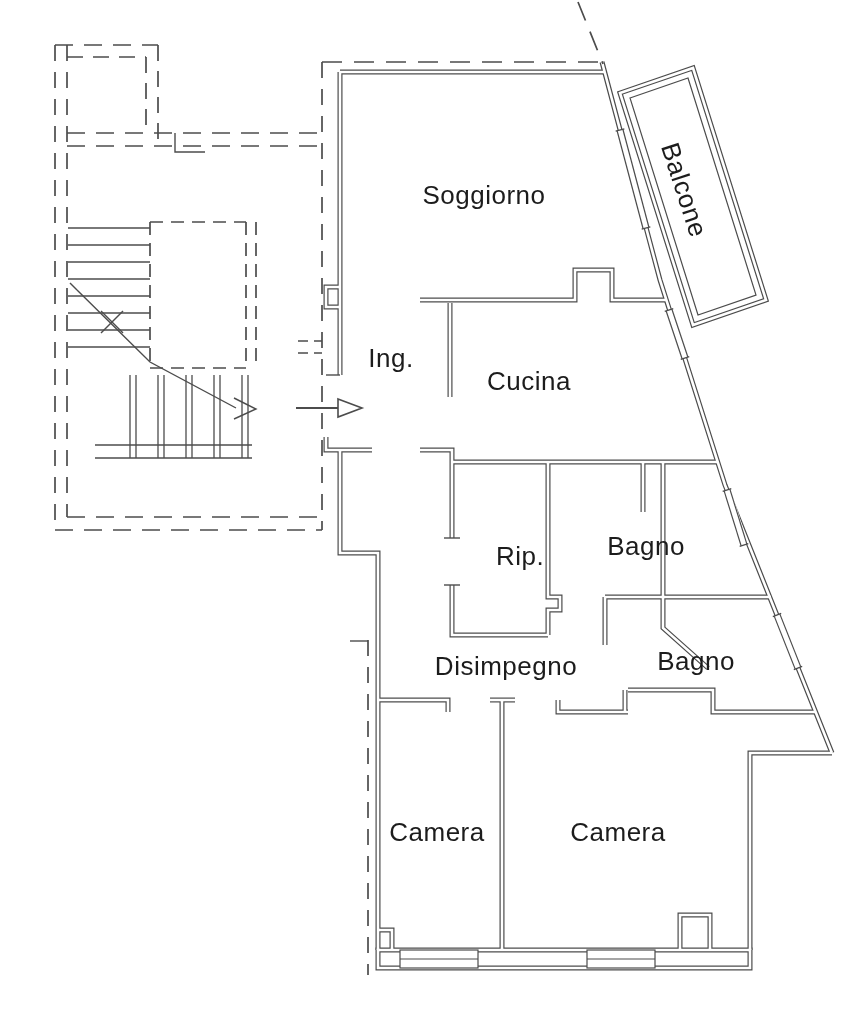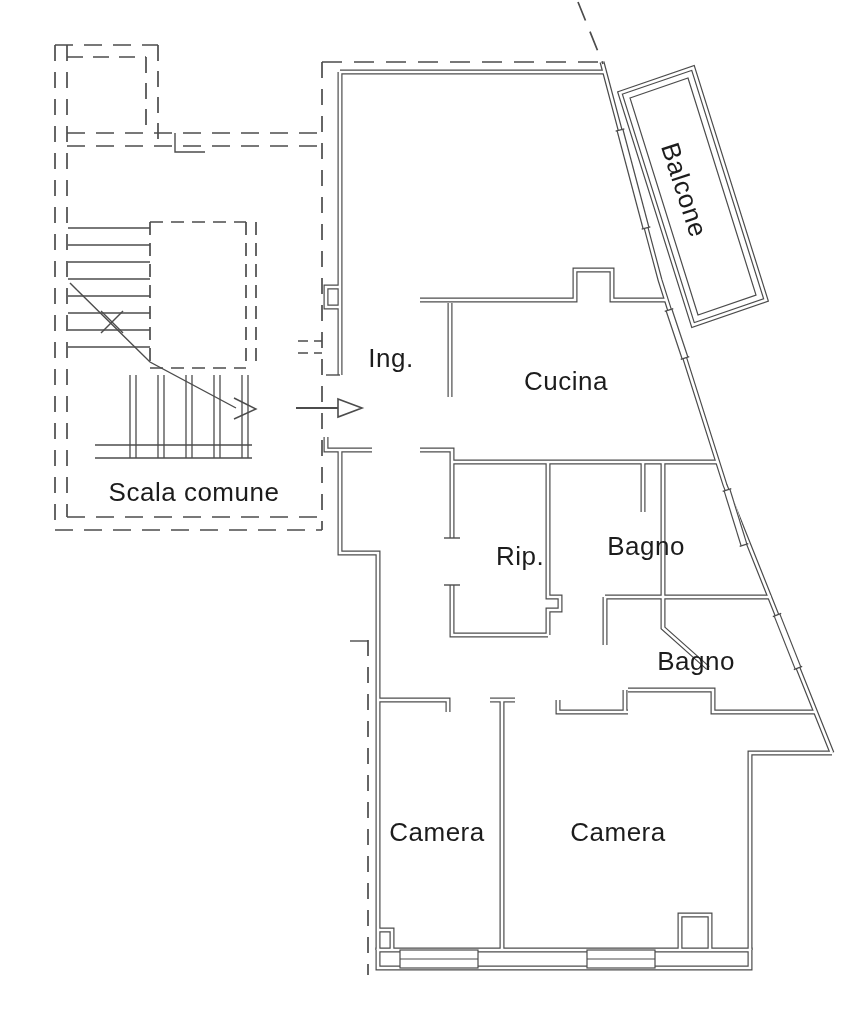--- a/index.html
+++ b/index.html
@@ -168,22 +168,23 @@
         <path d="M101,311 L123,333" fill="none" stroke="#4c4c4c" stroke-width="1.4"></path>
         <path d="M123,311 L101,333" fill="none" stroke="#4c4c4c" stroke-width="1.4"></path>
         <path d="M234,398 L256,409 L234,419" fill="none" stroke="#4c4c4c" stroke-width="1.4"></path>
       </g>
       <g>
         <line x1="296" y1="408" x2="338" y2="408" stroke="#4c4c4c" stroke-width="1.8"></line>
         <path d="M338,399 L362,408 L338,417 Z" fill="#ffffff" stroke="#4c4c4c" stroke-width="1.6"></path>
       </g>
     </svg>
 
+  <div class="room-label" id="lbl-soggiorno" style="left:484px;top:195px">Soggiorno</div>
   <div class="room-label rotated" id="lbl-balcone" style="left:684px;top:190px">Balcone</div>
   <div class="room-label" id="lbl-ing" style="left:391px;top:358px">Ing.</div>
-  <div class="room-label" id="lbl-cucina" style="left:566px;top:381px">Cucina</div>
+  <div class="room-label" id="lbl-cucina" style="left:529px;top:381px">Cucina</div>
   <div class="room-label" id="lbl-rip" style="left:520px;top:556px">Rip.</div>
   <div class="room-label" id="lbl-bagno1" style="left:646px;top:546px">Bagno</div>
   <div class="room-label" id="lbl-bagno2" style="left:696px;top:661px">Bagno</div>
+  <div class="room-label" id="lbl-disimpegno" style="left:506px;top:666px">Disimpegno</div>
   <div class="room-label" id="lbl-camera1" style="left:437px;top:832px">Camera</div>
   <div class="room-label" id="lbl-camera2" style="left:618px;top:832px">Camera</div>
-  <div class="room-label" id="lbl-scala" style="left:194px;top:492px">Scala comune</div>
 </div>
 
 </body></html>

